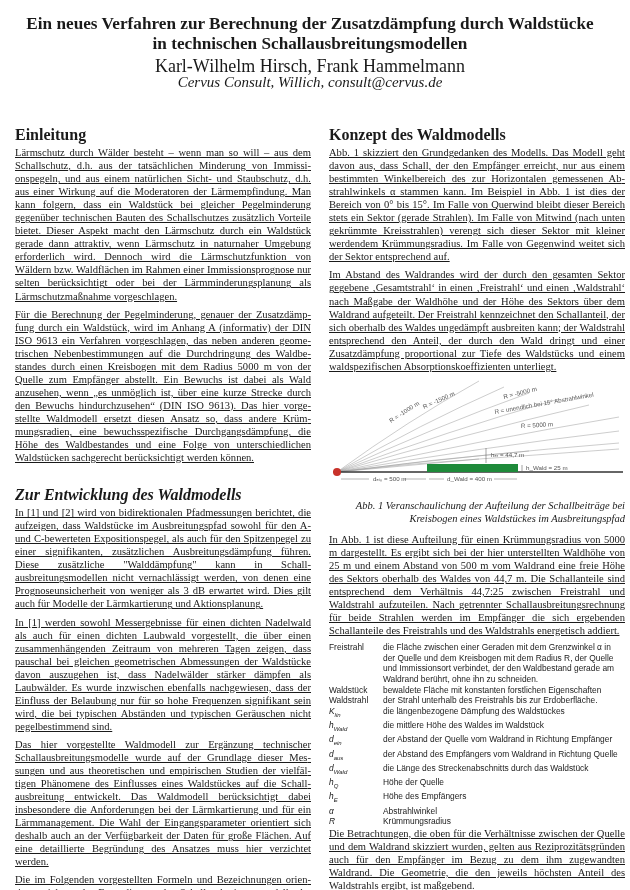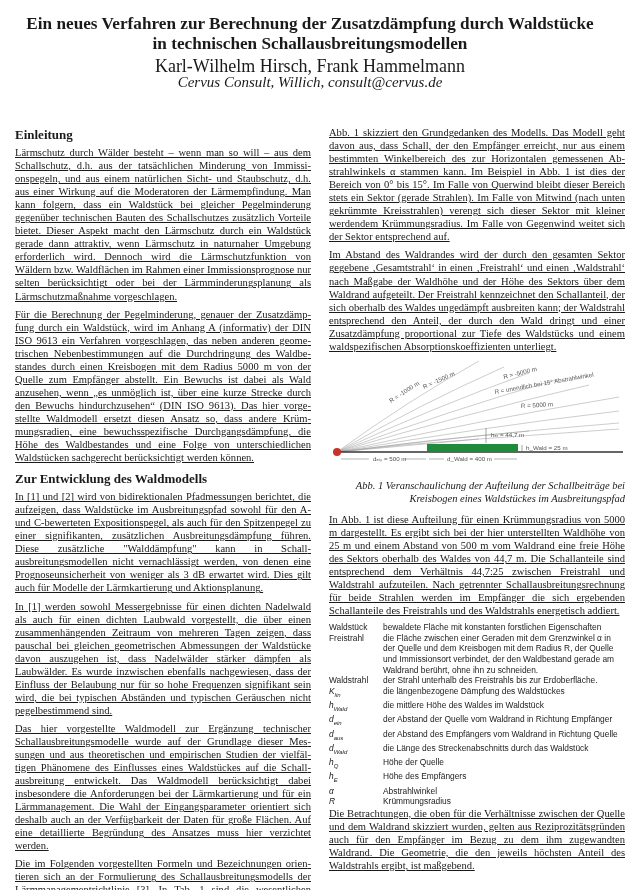--- a/index.html
+++ b/index.html
@@ -5,23 +5,23 @@
   html, body { margin: 0; padding: 0; background: #ffffff; }
   body { width: 630px; height: 890px; position: relative; overflow: hidden; color: #1a1a1a;
          font-family: "Liberation Serif", serif; }
   .header { position: absolute; left: 0; top: 14px; width: 620px; text-align: center; }
   .title { font-weight: bold; font-size: 17.2px; line-height: 20px; margin: 0; }
   .authors { font-size: 18px; line-height: 17px; margin-top: 4px; }
   .affil { font-size: 15px; font-style: italic; line-height: 12px; margin-top: 1px; }
   .col { position: absolute; top: 126px; width: 296px; }
   .col.left { left: 15px; }
   .col.right { left: 329px; }
-  h2 { font-weight: bold; font-size: 13px; line-height: 18px; margin: 0 0 2px 0; }
+  h2 { font-weight: bold; font-size: 16px; line-height: 18px; margin: 0 0 2px 0; }
   p { font-size: 10.55px; line-height: 13.05px; margin: 0 0 5px 0; text-align: justify; hyphens: manual; text-decoration: underline; }
-  h2.mid { margin-top: 6px; }
+  h2.mid { margin-top: 22px; font-style: italic; }
   .figure { position: relative; width: 296px; height: 118px; margin-top: 6px; }
   .figure svg { position: absolute; left: 0; top: 0; }
   .caption { font-size: 10.5px; font-style: italic; text-align: right; line-height: 13px; margin: 2px 0 8px 0; }
   table.defs { border-collapse: collapse; font-family: "Liberation Sans", sans-serif; font-size: 8.4px; line-height: 10.6px; color: #222; margin-top: 1px; width: 296px; }
   table.defs td { padding: 0; vertical-align: top; }
   table.defs td.sym { width: 54px; }
   table.defs td.sym.it { font-style: italic; }
   .tabcap { font-size: 10.5px; font-style: italic; text-align: center; line-height: 13px; margin: 2px 0 1px 0; }
   .tabcap .gap { display: inline-block; width: 18px; }
   .fig-label { font-family: "Liberation Sans", sans-serif; font-size: 6.2px; fill: #555; }
@@ -44,20 +44,21 @@
   <p>Für die Berechnung der Pegelminderung, genauer der Zusatzdämp­fung durch ein Waldstück, wird im Anhang A (informativ) der DIN ISO 9613 ein Verfahren vorgeschlagen, das neben anderen geome­trischen Nebenbestimmungen auf die Durchdringung des Waldbe­standes durch einen Kreisbogen mit dem Radius 5000 m von der Quelle zum Empfänger abstellt. Ein Bewuchs ist dabei als Wald anzusehen, wenn „es unmöglich ist, über eine kurze Strecke durch den Bewuchs hindurchzusehen“ (DIN ISO 9613). Das hier vorge­stellte Waldmodell ersetzt diesen Ansatz so, dass andere Krüm­mungsradien, eine bewuchsspezifische Durchgangsdämpfung, die Höhe des Waldbestandes und eine Folge von unterschiedlichen Waldstücken sachgerecht berücksichtigt werden können.</p>
 
   <h2 class="mid">Zur Entwicklung des Waldmodells</h2>
   <p>In [1] und [2] wird von bidirektionalen Pfadmessungen berichtet, die aufzeigen, dass Waldstücke im Ausbreitungspfad sowohl für den A- und C-bewerteten Expositionspegel, als auch für den Spit­zenpegel zu einer signifikanten, zusätzlichen Ausbreitungsdämp­fung führen. Diese zusätzliche "Walddämpfung" kann in Schall­ausbreitungsmodellen nicht vernachlässigt werden, von denen eine Prognoseunsicherheit von weniger als 3 dB erwartet wird. Dies gilt auch für Modelle der Lärmkartierung und Aktionsplanung.</p>
   <p>In [1] werden sowohl Messergebnisse für einen dichten Nadelwald als auch für einen dichten Laubwald vorgestellt, die über einen zusammenhängenden Zeitraum von mehreren Tagen zeigen, dass pauschal bei gleichen geometrischen Abmessungen der Waldstücke davon auszugehen ist, dass Nadelwälder stärker dämpfen als Laubwälder. Es wurde inzwischen ebenfalls nachgewiesen, dass der Einfluss der Belaubung nur für so hohe Frequenzen signifikant sein wird, die bei typischen Abständen und typischen Geräuschen nicht pegelbestimmend sind.</p>
   <p>Das hier vorgestellte Waldmodell zur Ergänzung technischer Schallausbreitungsmodelle wurde auf der Grundlage dieser Mes­sungen und aus theoretischen und empirischen Studien der vielfäl­tigen Phänomene des Einflusses eines Waldstückes auf die Schall­ausbreitung entwickelt. Das Waldmodell berücksichtigt dabei insbesondere die Anforderungen bei der Lärmkartierung und für ein Lärmmanagement. Die Wahl der Eingangsparameter orientiert sich deshalb auch an der Verfügbarkeit der Daten für große Flächen. Auf eine detaillierte Begründung des Ansatzes muss hier verzichtet werden.</p>
   <p>Die im Folgenden vorgestellten Formeln und Bezeichnungen orien­tieren sich an der Formulierung des Schallausbreitungsmodells der Lärmmanagementrichtlinie [3]. In Tab. 1 sind die wesentlichen Begriffe und Formelzeichen zusammengestellt.</p>
 </div>
 
 <div class="col right">
+  <h2>Konzept des Waldmodells</h2>
   <p>Abb. 1 skizziert den Grundgedanken des Modells. Das Modell geht davon aus, dass Schall, der den Empfänger erreicht, nur aus einem bestimmten Winkelbereich des zur Horizontalen gemessenen Ab­strahlwinkels α stammen kann. Im Beispiel in Abb. 1 ist dies der Bereich von 0° bis 15°. Im Falle von Querwind bleibt dieser Be­reich stets ein Sektor (gerade Strahlen). Im Falle von Mitwind (nach unten gekrümmte Kreisstrahlen) verengt sich dieser Sektor mit kleiner werdendem Krümmungsradius. Im Falle von Gegen­wind weitet sich der Sektor entsprechend auf.</p>
   <p>Im Abstand des Waldrandes wird der durch den gesamten Sektor gegebene ‚Gesamtstrahl‘ in einen ‚Freistrahl‘ und einen ‚Wald­strahl‘ nach Maßgabe der Waldhöhe und der Höhe des Sektors über dem Waldrand aufgeteilt. Der Freistrahl kennzeichnet den Schall­anteil, der sich oberhalb des Waldes ungedämpft ausbreiten kann; der Waldstrahl entsprechend den Anteil, der durch den Wald dringt und einer Zusatzdämpfung proportional zur Tiefe des Waldstücks und einem waldspezifischen Absorptionskoeffizienten unterliegt.</p>
 
   <div class="figure">
     <svg width="296" height="118" viewBox="0 0 296 118">
       <g id="rays">
           <path d="M8 93 Q 79 41.5 150 2" stroke="#9a9a9a" stroke-width="0.5" fill="none"></path>
           <path d="M8 93 Q 91.5 44.9 175 8" stroke="#9a9a9a" stroke-width="0.5" fill="none"></path>
           <path d="M8 93 Q 104 48.3 200 14" stroke="#9a9a9a" stroke-width="0.5" fill="none"></path>
           <path d="M8 93 Q 119 51.7 230 20" stroke="#9a9a9a" stroke-width="0.5" fill="none"></path>
@@ -94,26 +95,26 @@
   <div class="caption">
     <span>Abb. 1 Veranschaulichung der Aufteilung der Schallbeiträge bei</span><br>
     <span>Kreisbogen eines Waldstückes im Ausbreitungspfad</span>
   </div>
 
   <p>In Abb. 1 ist diese Aufteilung für einen Krümmungsradius von 5000 m dargestellt. Es ergibt sich bei der hier unterstellten Waldhöhe von 25 m und einem Abstand von 500 m vom Waldrand eine freie Höhe des Sektors oberhalb des Waldes von 44,7 m. Die Schallanteile sind entsprechend dem Verhältnis 44,7:25 zwischen Freistrahl und Waldstrahl aufzuteilen. Nach getrennter Schallaus­breitungsrechnung für beide Strahlen werden im Empfänger die sich ergebenden Schallanteile des Freistrahls und des Waldstrahls energetisch addiert.</p>
 
   <table class="defs">
     <tbody id="defs-body">
         <tr>
+          <td class="sym">Freistrahl</td>
+          <td>die Fläche zwischen einer Geraden mit dem Grenzwinkel α in der Quelle und dem Kreisbogen mit dem Radius R, der Quelle und Immissionsort verbindet, der den Waldbestand gerade am Wald­rand berührt, ohne ihn zu schneiden.</td>
+        </tr>
+        <tr>
           <td class="sym">Waldstück</td>
           <td>bewaldete Fläche mit konstanten forstlichen Eigenschaften</td>
-        </tr>
-        <tr>
-          <td class="sym">Freistrahl</td>
-          <td>die Fläche zwischen einer Geraden mit dem Grenzwinkel α in der Quelle und dem Kreisbogen mit dem Radius R, der Quelle und Immissionsort verbindet, der den Waldbestand gerade am Wald­rand berührt, ohne ihn zu schneiden.</td>
         </tr>
         <tr>
           <td class="sym">Waldstrahl</td>
           <td>der Strahl unterhalb des Freistrahls bis zur Erdoberfläche.</td>
         </tr>
         <tr>
           <td class="sym it">K<sub style="font-size: 6px;">lin</sub></td>
           <td>die längenbezogene Dämpfung des Waldstückes</td>
         </tr>
         <tr>

